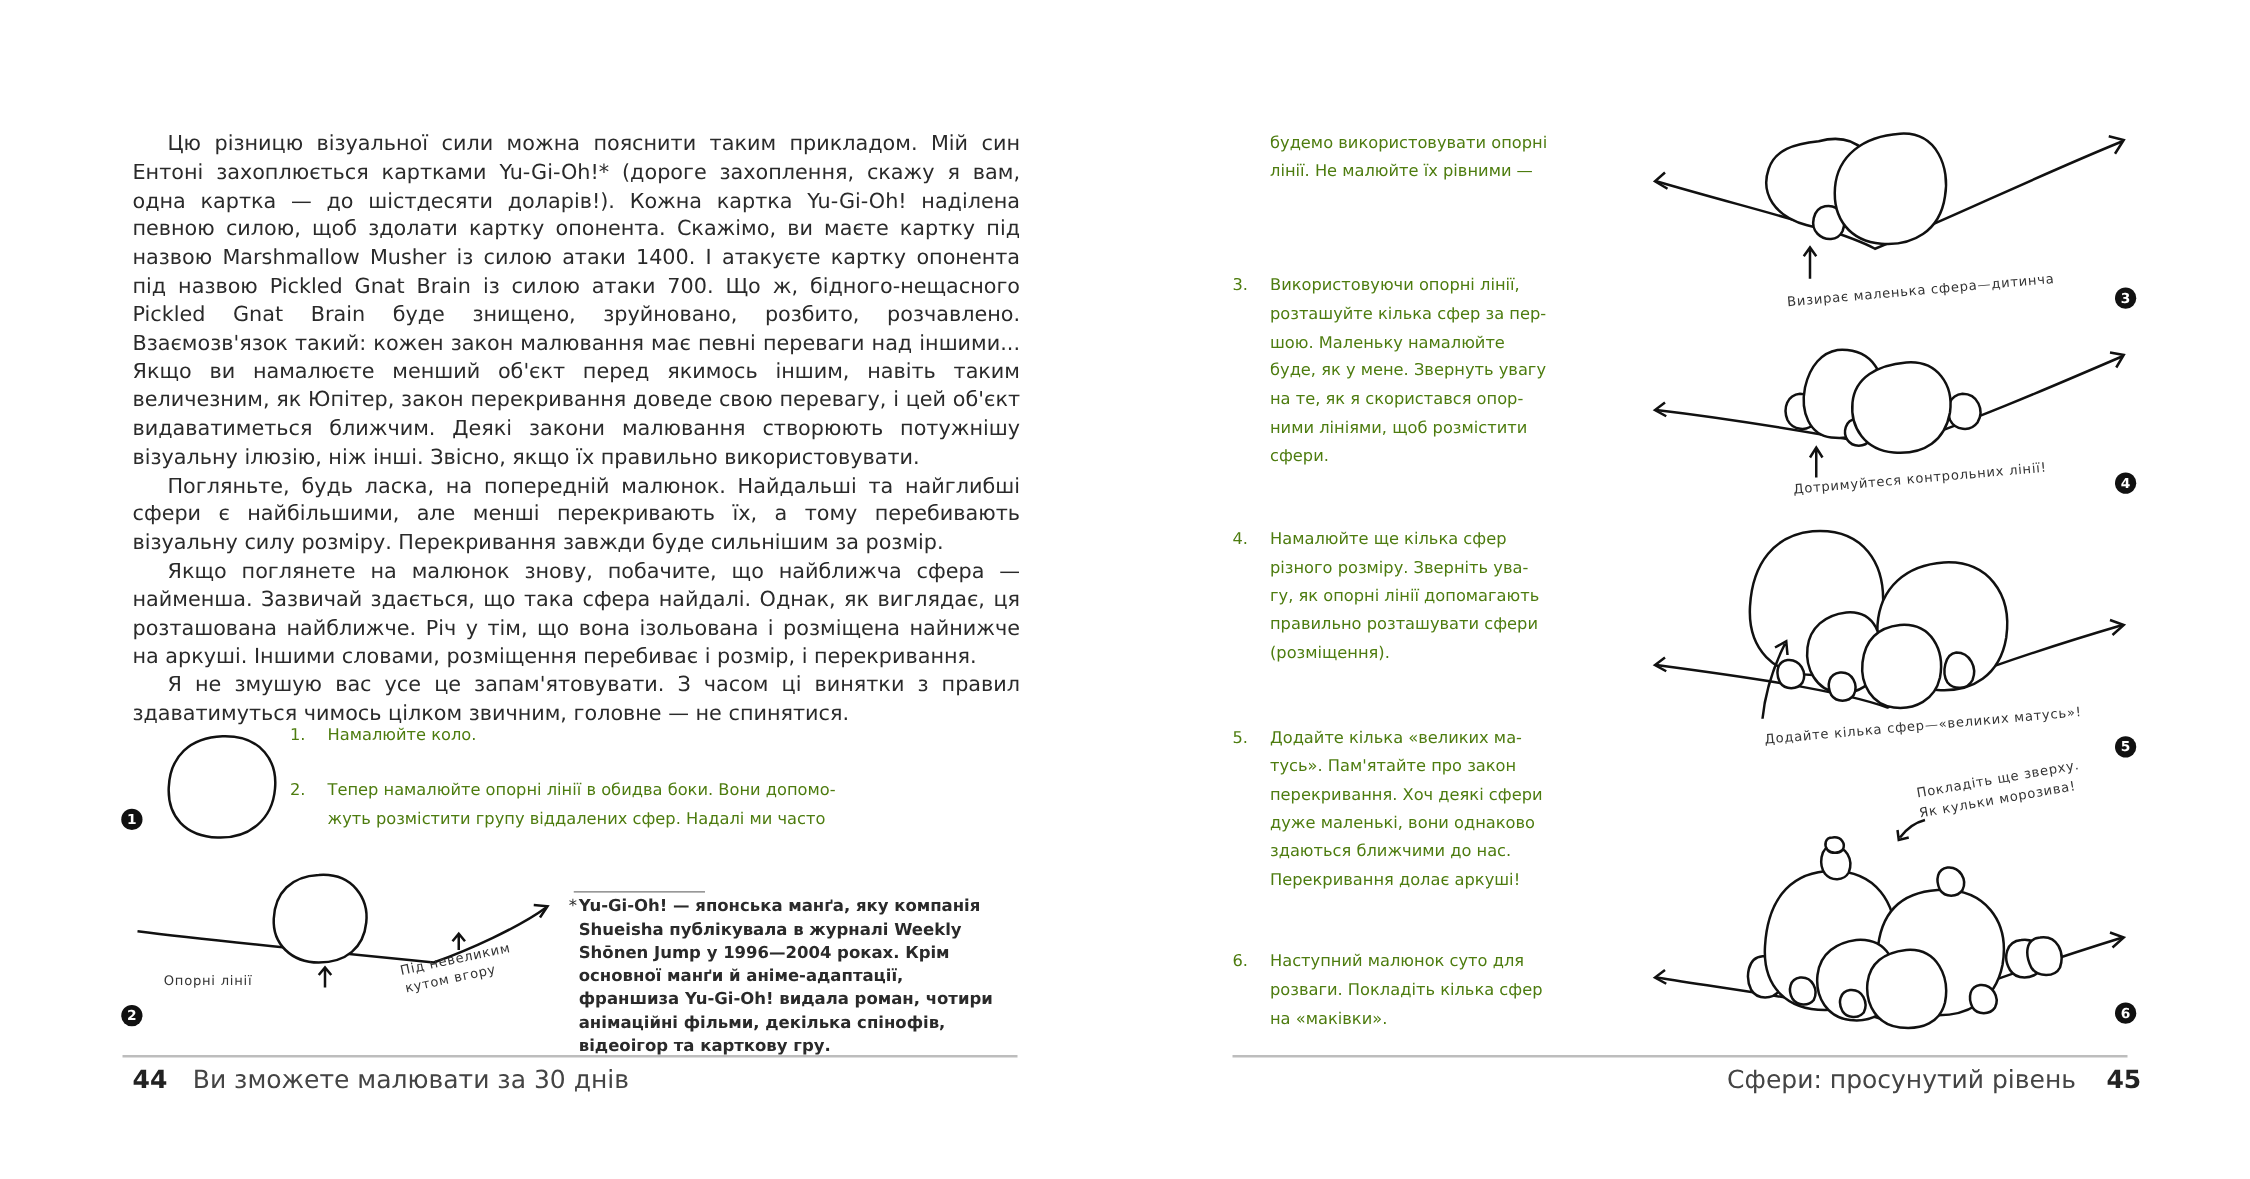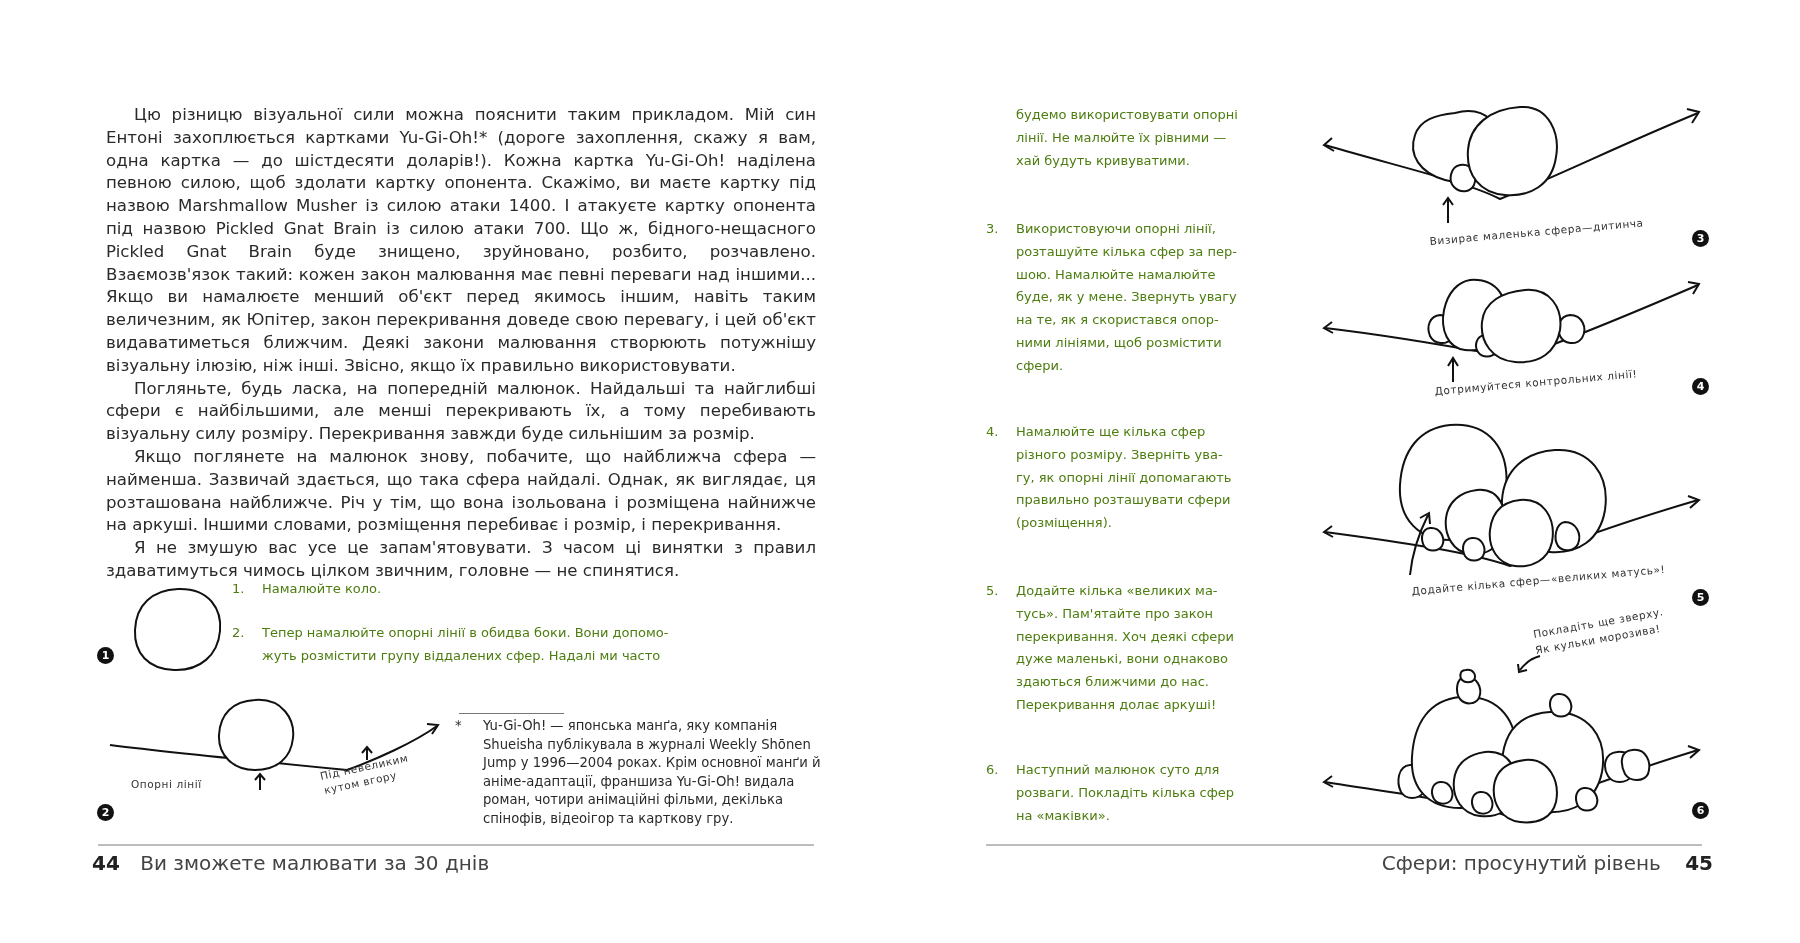--- a/index.html
+++ b/index.html
@@ -12,21 +12,21 @@
   .right { left: 900px; width: 900px; }
   .body-text { position: absolute; left: 106px; top: 104px; width: 710px; font-size: 16.6px; line-height: 22.8px; color: #2a2a2a; text-align: justify; }
   .body-text p { margin: 0; text-indent: 28px; }
   .step { position: absolute; font-size: 13px; line-height: 22.8px; color: #4d7c0f; }
   .step .num { position: absolute; left: 0; top: 0; }
   .step .txt { position: absolute; left: 30px; top: 0; }
   .badge { position: absolute; width: 17px; height: 17px; border-radius: 50%; background: #111; color: #fff; font-size: 11px; font-weight: bold; text-align: center; line-height: 17px; }
   .footnote-rule { position: absolute; left: 459px; top: 713px; width: 105px; border-top: 1.3px solid #777; }
   .footnote { position: absolute; left: 455px; top: 717px; width: 360px; font-size: 13.2px; line-height: 18.6px; color: #2a2a2a; }
   .footnote .star { position: absolute; left: 0; top: 0; }
-  .footnote .ftxt { position: absolute; left: 28px; top: 0; width: 340px; }
+  .footnote .ftxt { position: absolute; left: 8px; top: 0; width: 340px; font-weight: bold; }
   .rule { position: absolute; top: 844px; height: 0; border-top: 2px solid #bdbdbd; }
   .footer { position: absolute; top: 849px; font-size: 20px; line-height: 28px; color: #444; }
   .footer .pnum { font-weight: bold; color: #222; }
   .hand { font-family: "DejaVu Sans", sans-serif; font-size: 10.5px; fill: #333; letter-spacing: 0.6px; }
   svg.drawing { position: absolute; overflow: visible; }
   svg.drawing path, svg.drawing ellipse, svg.drawing circle { fill: #fff; stroke: #111; stroke-width: 2; }
   svg.drawing .line { fill: none; }
 </style>
 </head>
 <body>
@@ -68,39 +68,38 @@
   </svg>
   <div class="badge" style="left:97px; top:804px;">2</div>
 
   <div class="footnote-rule"></div>
   <div class="footnote">
     <span class="star">*</span>
     <span class="ftxt">Yu-Gi-Oh! — японська манґа, яку компанія Shueisha публікувала в журналі Weekly Shōnen Jump у 1996—2004 роках. Крім основної манґи й аніме-адаптації, франшиза Yu-Gi-Oh! видала роман, чотири анімаційні фільми, декілька спінофів, відеоігор та карткову гру.</span>
   </div>
 
   <div class="rule" style="left:98px; width:716px;"></div>
-  <div class="footer" style="left:92px;">
+  <div class="footer" style="left:106px;">
     <span class="pnum">44</span>
     <span style="margin-left:14px;">Ви зможете малювати за 30 днів</span>
   </div>
 </div>
 
 <div class="page right">
   <div class="step" style="left:116px; top:104px; width:300px;">
     <span style="display:block;">будемо використовувати опорні</span>
     <span style="display:block;">лінії. Не малюйте їх рівними —</span>
-    <span style="display:block;">хай будуть кривуватими.</span>
   </div>
 
   <div class="step" style="left:86px; top:218px; width:320px;">
     <span class="num">3.</span>
     <span class="txt" style="width:290px;">
       <span style="display:block;">Використовуючи опорні лінії,</span>
       <span style="display:block;">розташуйте кілька сфер за пер-</span>
-      <span style="display:block;">шою. Намалюйте намалюйте</span>
+      <span style="display:block;">шою. Маленьку намалюйте</span>
       <span style="display:block;">буде, як у мене. Звернуть увагу</span>
       <span style="display:block;">на те, як я скористався опор-</span>
       <span style="display:block;">ними лініями, щоб розмістити</span>
       <span style="display:block;">сфери.</span>
     </span>
   </div>
 
   <div class="step" style="left:86px; top:421px; width:320px;">
     <span class="num">4.</span>
     <span class="txt" style="width:290px;">

